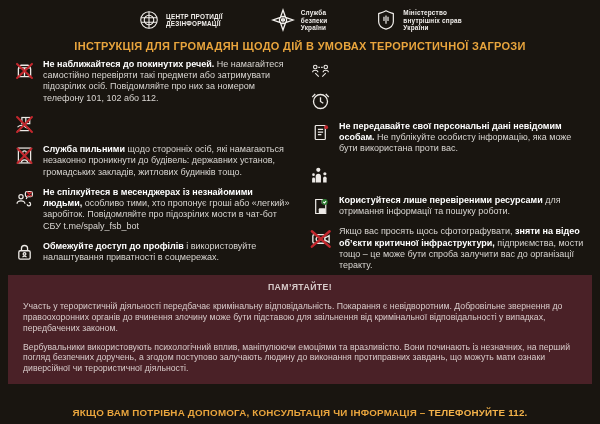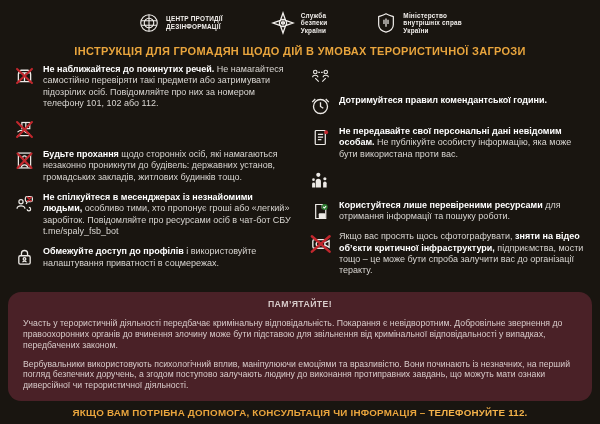--- a/index.html
+++ b/index.html
@@ -26,21 +26,21 @@
 
   
   .columns{display:flex;gap:16px;padding:0 12px;flex:1;}
   .col{flex:1;display:flex;flex-direction:column;gap:9px;}
   .item{display:flex;gap:7px;}
   .item .icon{flex:0 0 24px;width:24px;display:flex;justify-content:center;align-items:flex-start;padding-top:1px;}
   .item .text{margin:0;font-size:9px;line-height:11.3px;color:#d9d6d2;}
   .item .text b{color:#ffffff;}
 
   
-  .memo{margin:4px 8px 0;background:#4a2127;border-radius:13px;padding:7px 15px 2px;}
+  .memo{margin:4px 8px 17px;background:#4a2127;border-radius:0;padding:7px 15px 2px;}
   .memo-title{text-align:center;color:#e33a3c;font-weight:bold;font-size:9px;letter-spacing:.4px;margin:0 0 5px;}
   .memo p{margin:0 0 8px;color:#d8cccb;font-size:8.7px;line-height:10.8px;}
 
   
   .helpline{text-align:center;color:#e9a53d;font-size:9.8px;font-weight:bold;margin-top:6px;letter-spacing:.2px;}
   .helpline .strong{color:#f3b24a;}
 
   
   .footer{display:flex;justify-content:space-between;gap:24px;padding:6px 12px 0;}
 
@@ -139,39 +139,39 @@
             <g fill="none" stroke="#edeae6" stroke-width="1.4">
               <rect x="5" y="3.5" width="14" height="17"></rect>
               <circle cx="12" cy="9" r="2.2"></circle>
               <path d="M8.5 20 c0-4 7-4 7 0"></path>
             </g>
             <g stroke="#c1272d" stroke-width="2.4" stroke-linecap="round">
               <path d="M4 4 L20 20.5 M20 4 L4 20.5"></path>
             </g>
           </svg>
         </span>
-        <p class="text"><span></span><b>Будьте прохання</b><span> щодо сторонніх осіб, які намагаються незаконно проникнути до будівель: державних установ, громадських закладів, житлових будинків тощо.</span></p>
+        <p class="text"><span></span><b>Служба пильними</b><span> щодо сторонніх осіб, які намагаються незаконно проникнути до будівель: державних установ, громадських закладів, житлових будинків тощо.</span></p>
       </div>
 
       <div class="item">
         <span class="icon">
           <svg width="21" height="21" viewBox="0 0 24 24">
             <g fill="none" stroke="#edeae6" stroke-width="1.4">
               <circle cx="8" cy="10" r="2.4"></circle>
               <path d="M3.5 18 c0-4.5 9-4.5 9 0"></path>
               <rect x="13" y="4" width="8" height="6" rx="2"></rect>
               <path d="M15 10 l-1 2.5"></path>
               <path d="M15 18.5 a2 2 0 1 0 2-2"></path>
             </g>
             <g stroke="#c1272d" stroke-width="1.8" stroke-linecap="round">
               <path d="M15.5 5 L19.5 9 M19.5 5 L15.5 9"></path>
             </g>
           </svg>
         </span>
-        <p class="text"><span></span><b>Не спілкуйтеся в месенджерах із незнайомими людьми,</b><span> особливо тими, хто пропонує гроші або «легкий» заробіток. Повідомляйте про ресурсами осіб в чат-бот СБУ t.me/spaly_fsb_bot</span></p>
+        <p class="text"><span></span><b>Не спілкуйтеся в месенджерах із незнайомими людьми,</b><span> особливо тими, хто пропонує гроші або «легкий» заробіток. Повідомляйте про підозрілих мости в чат-бот СБУ t.me/spaly_fsb_bot</span></p>
       </div>
 
       <div class="item">
         <span class="icon">
           <svg width="21" height="21" viewBox="0 0 24 24">
             <g fill="none" stroke="#edeae6" stroke-width="1.5">
               <rect x="5.5" y="10" width="13" height="9.5" rx="1.6"></rect>
               <path d="M8.5 10 V7.5 a3.5 3.5 0 0 1 7 0 V10"></path>
               <circle cx="12" cy="13.6" r="1.5"></circle>
               <path d="M10 17.5 c0-1.8 4-1.8 4 0"></path>
@@ -203,21 +203,20 @@
       <div class="item">
         <span class="icon">
           <svg width="21" height="21" viewBox="0 0 24 24">
             <g fill="none" stroke="#edeae6" stroke-width="1.5">
               <circle cx="12" cy="12" r="8"></circle>
               <path d="M12 7 v5 l3.2 2"></path>
               <path d="M2.5 7 L6 3.5 M21.5 7 L18 3.5"></path>
             </g>
           </svg>
         </span>
-        <p class="text"><span></span><b>Дотримуйтеся правил комендантської години.</b><span></span></p>
       </div>
 
       <div class="item">
         <span class="icon">
           <svg width="21" height="21" viewBox="0 0 24 24">
             <g fill="none" stroke="#edeae6" stroke-width="1.4">
               <rect x="6" y="4" width="11.5" height="16" rx="1"></rect>
               <path d="M9 8.5 h6 M9 11.5 h6 M9 14.5 h4"></path>
             </g>
             <circle cx="18.5" cy="6" r="2.2" fill="#c1272d"></circle>

